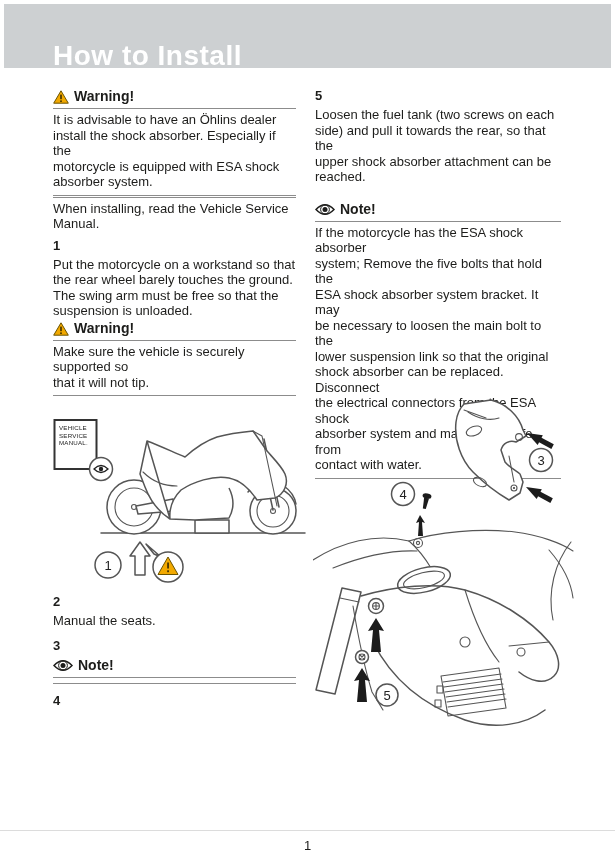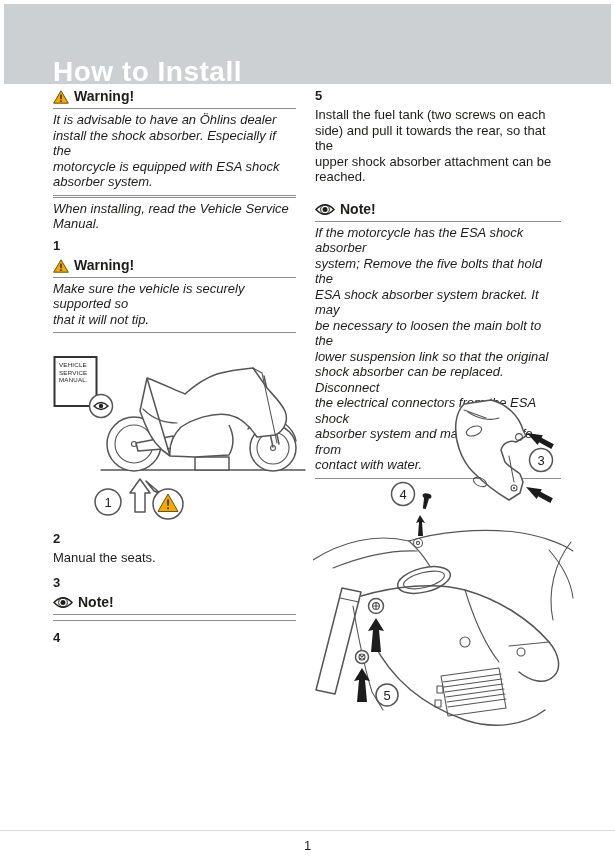--- a/index.html
+++ b/index.html
@@ -5,40 +5,40 @@
   * { margin:0; padding:0; box-sizing:border-box; }
   html,body { width:615px; height:868px; }
   body {
     position:relative;
     background:#ffffff;
     font-family:"Liberation Sans","DejaVu Sans",sans-serif;
     color:var(--text,#1d1d1b);
     overflow:hidden;
   }
   .band {
-    position:absolute; left:4px; top:4px; right:4px; height:80px;
+    position:absolute; left:4px; top:4px; right:4px; height:64px;
     background:var(--header-band,#cdd0d2);
     padding-left:48px;
   }
   .band h1 {
     position:absolute; left:49px; bottom:-4px;
     font-size:28px; font-weight:bold; letter-spacing:.5px;
     color:var(--title-text,#ffffff);
   }
   .col { position:absolute; top:88px; width:243px; font-size:13px; line-height:15.5px; }
   .col.left  { left:53px; }
   .col.right { left:315px; width:246px; }
 
   .alert-head { display:flex; align-items:center; gap:5px; font-size:14px; font-weight:bold; height:18px;text-align:center; }
   .alert-head svg { flex:0 0 auto; }
   .rule { border-top:1px solid var(--rule,#8c8c8c); height:0; }
   .rule.under-head { margin:2px 0 3px; }
   .rule.end { margin-top:5px; }
   .rule.top { margin-bottom:3px; }
-  .italic { font-style:italic; }
+  .italic { }
   .pre { white-space:pre-line; }
   .stepnum { font-weight:bold; line-height:16px; margin-bottom:3px; }
 
   .mt6  { margin-top:6px; }
   .mt9  { margin-top:9px; }
   .mt11 { margin-top:1px; }
   .mt16 { margin-top:16px; }
 
   .fig1-wrap { margin-top:16px; height:176px; position:relative; }
   .fig2 { position:absolute; left:313px; top:390px; }
@@ -80,20 +80,24 @@
   </section>
 
   <section class="mt11">
     <div class="rule top"></div>
     <p class="italic pre">When installing, read the Vehicle Service
 Manual.</p>
   </section>
 
   <section class="mt6">
     <div class="stepnum">1</div>
+    <p class="pre">Put the motorcycle on a workstand so that
+the rear wheel barely touches the ground.
+The swing arm must be free so that the
+suspension is unloaded.</p>
   </section>
 
   <section class="mt11">
     <div class="alert-head">
       <svg width="16" height="14" viewBox="0 0 16 14">
         <polygon points="8,0.8 15.3,13.2 0.7,13.2" style="fill:var(--warning-triangle,#f2a900);stroke:var(--warning-border,#6b5300);stroke-width:1"></polygon>
         <rect x="7.2" y="4.6" width="1.6" height="4.6" fill="#3d2e00"></rect>
         <rect x="7.2" y="10.4" width="1.6" height="1.6" fill="#3d2e00"></rect>
       </svg>
       <span>Warning!</span>
@@ -184,21 +188,21 @@
     <div class="stepnum">4</div>
 
   </section>
 
 </div>
 
 <div class="col right">
 
   <section>
     <div class="stepnum">5</div>
-    <p class="pre">Install the fuel tank (two screws on each
+    <p class="pre">Loosen the fuel tank (two screws on each
 side) and pull it towards the rear, so that the
 upper shock absorber attachment can be
 reached.</p>
   </section>
 
   <section class="mt16">
     <div class="alert-head">
       <svg width="20" height="13" viewBox="0 0 20 13">
         <path d="M1,6.5 Q10,-3 19,6.5 Q10,16 1,6.5 Z" fill="none" stroke="#1d1d1b" stroke-width="1.5"></path>
         <circle cx="10" cy="6.5" r="2.5" fill="#1d1d1b"></circle>

